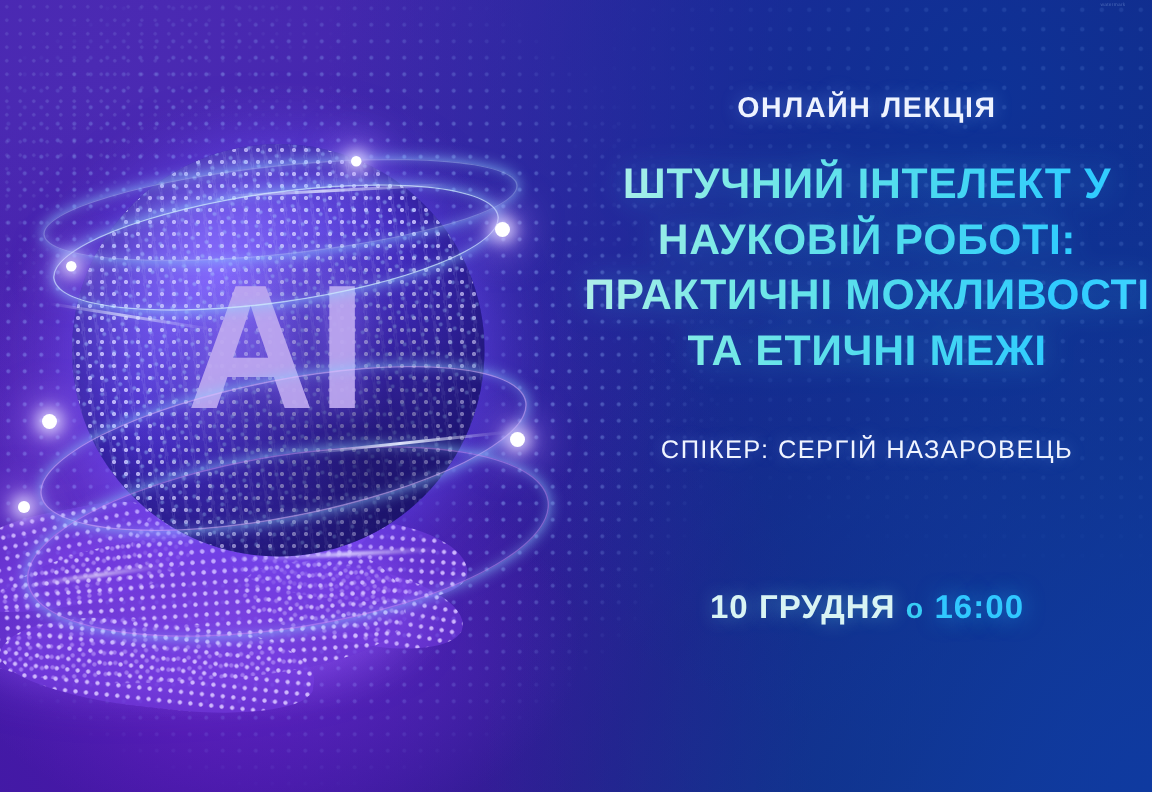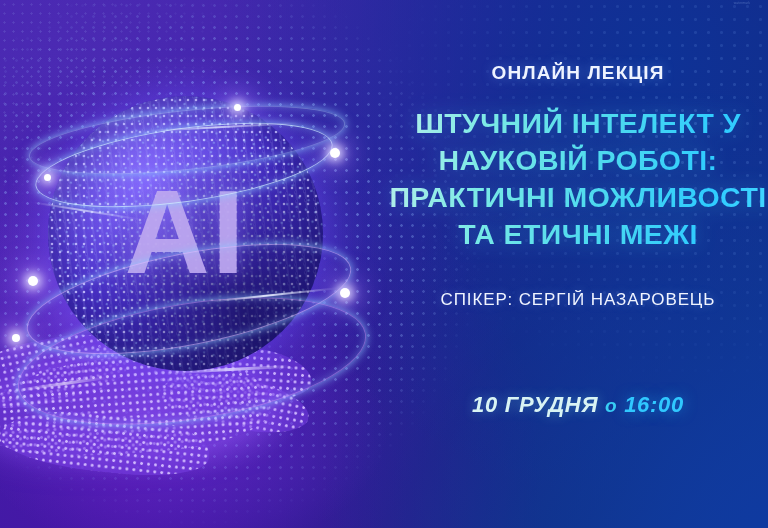--- a/index.html
+++ b/index.html
@@ -209,21 +209,21 @@
 
   #speaker {
     position:absolute; top:290px; left:0; width:380px;
     font-size:17px; font-weight:400; letter-spacing:0.9px;
     color:#f0f4ff;
     text-shadow:0 0 10px rgba(130,180,255,0.4);
   }
 
   #datetime {
     position:absolute; top:392px; left:0; width:380px;
-    font-size:22px; font-weight:700; letter-spacing:0.7px;font-style:italic;
+    font-size:22px; font-weight:700; letter-spacing:0.7px;
   }
   #datetime .date { color:#d9f4f4; text-shadow:0 0 12px rgba(110,220,230,0.45); }
   #datetime .sep  { color:#38cdf5; font-size:19px; font-weight:700; }
   #datetime .time { color:#30c8ff; text-shadow:0 0 14px rgba(40,190,255,0.55); }
 
   
   #watermark {
     position:absolute; right:4px; top:1px;
     width:44px; text-align:center;
     font-size:3.2px; line-height:1.5; letter-spacing:.2px;

